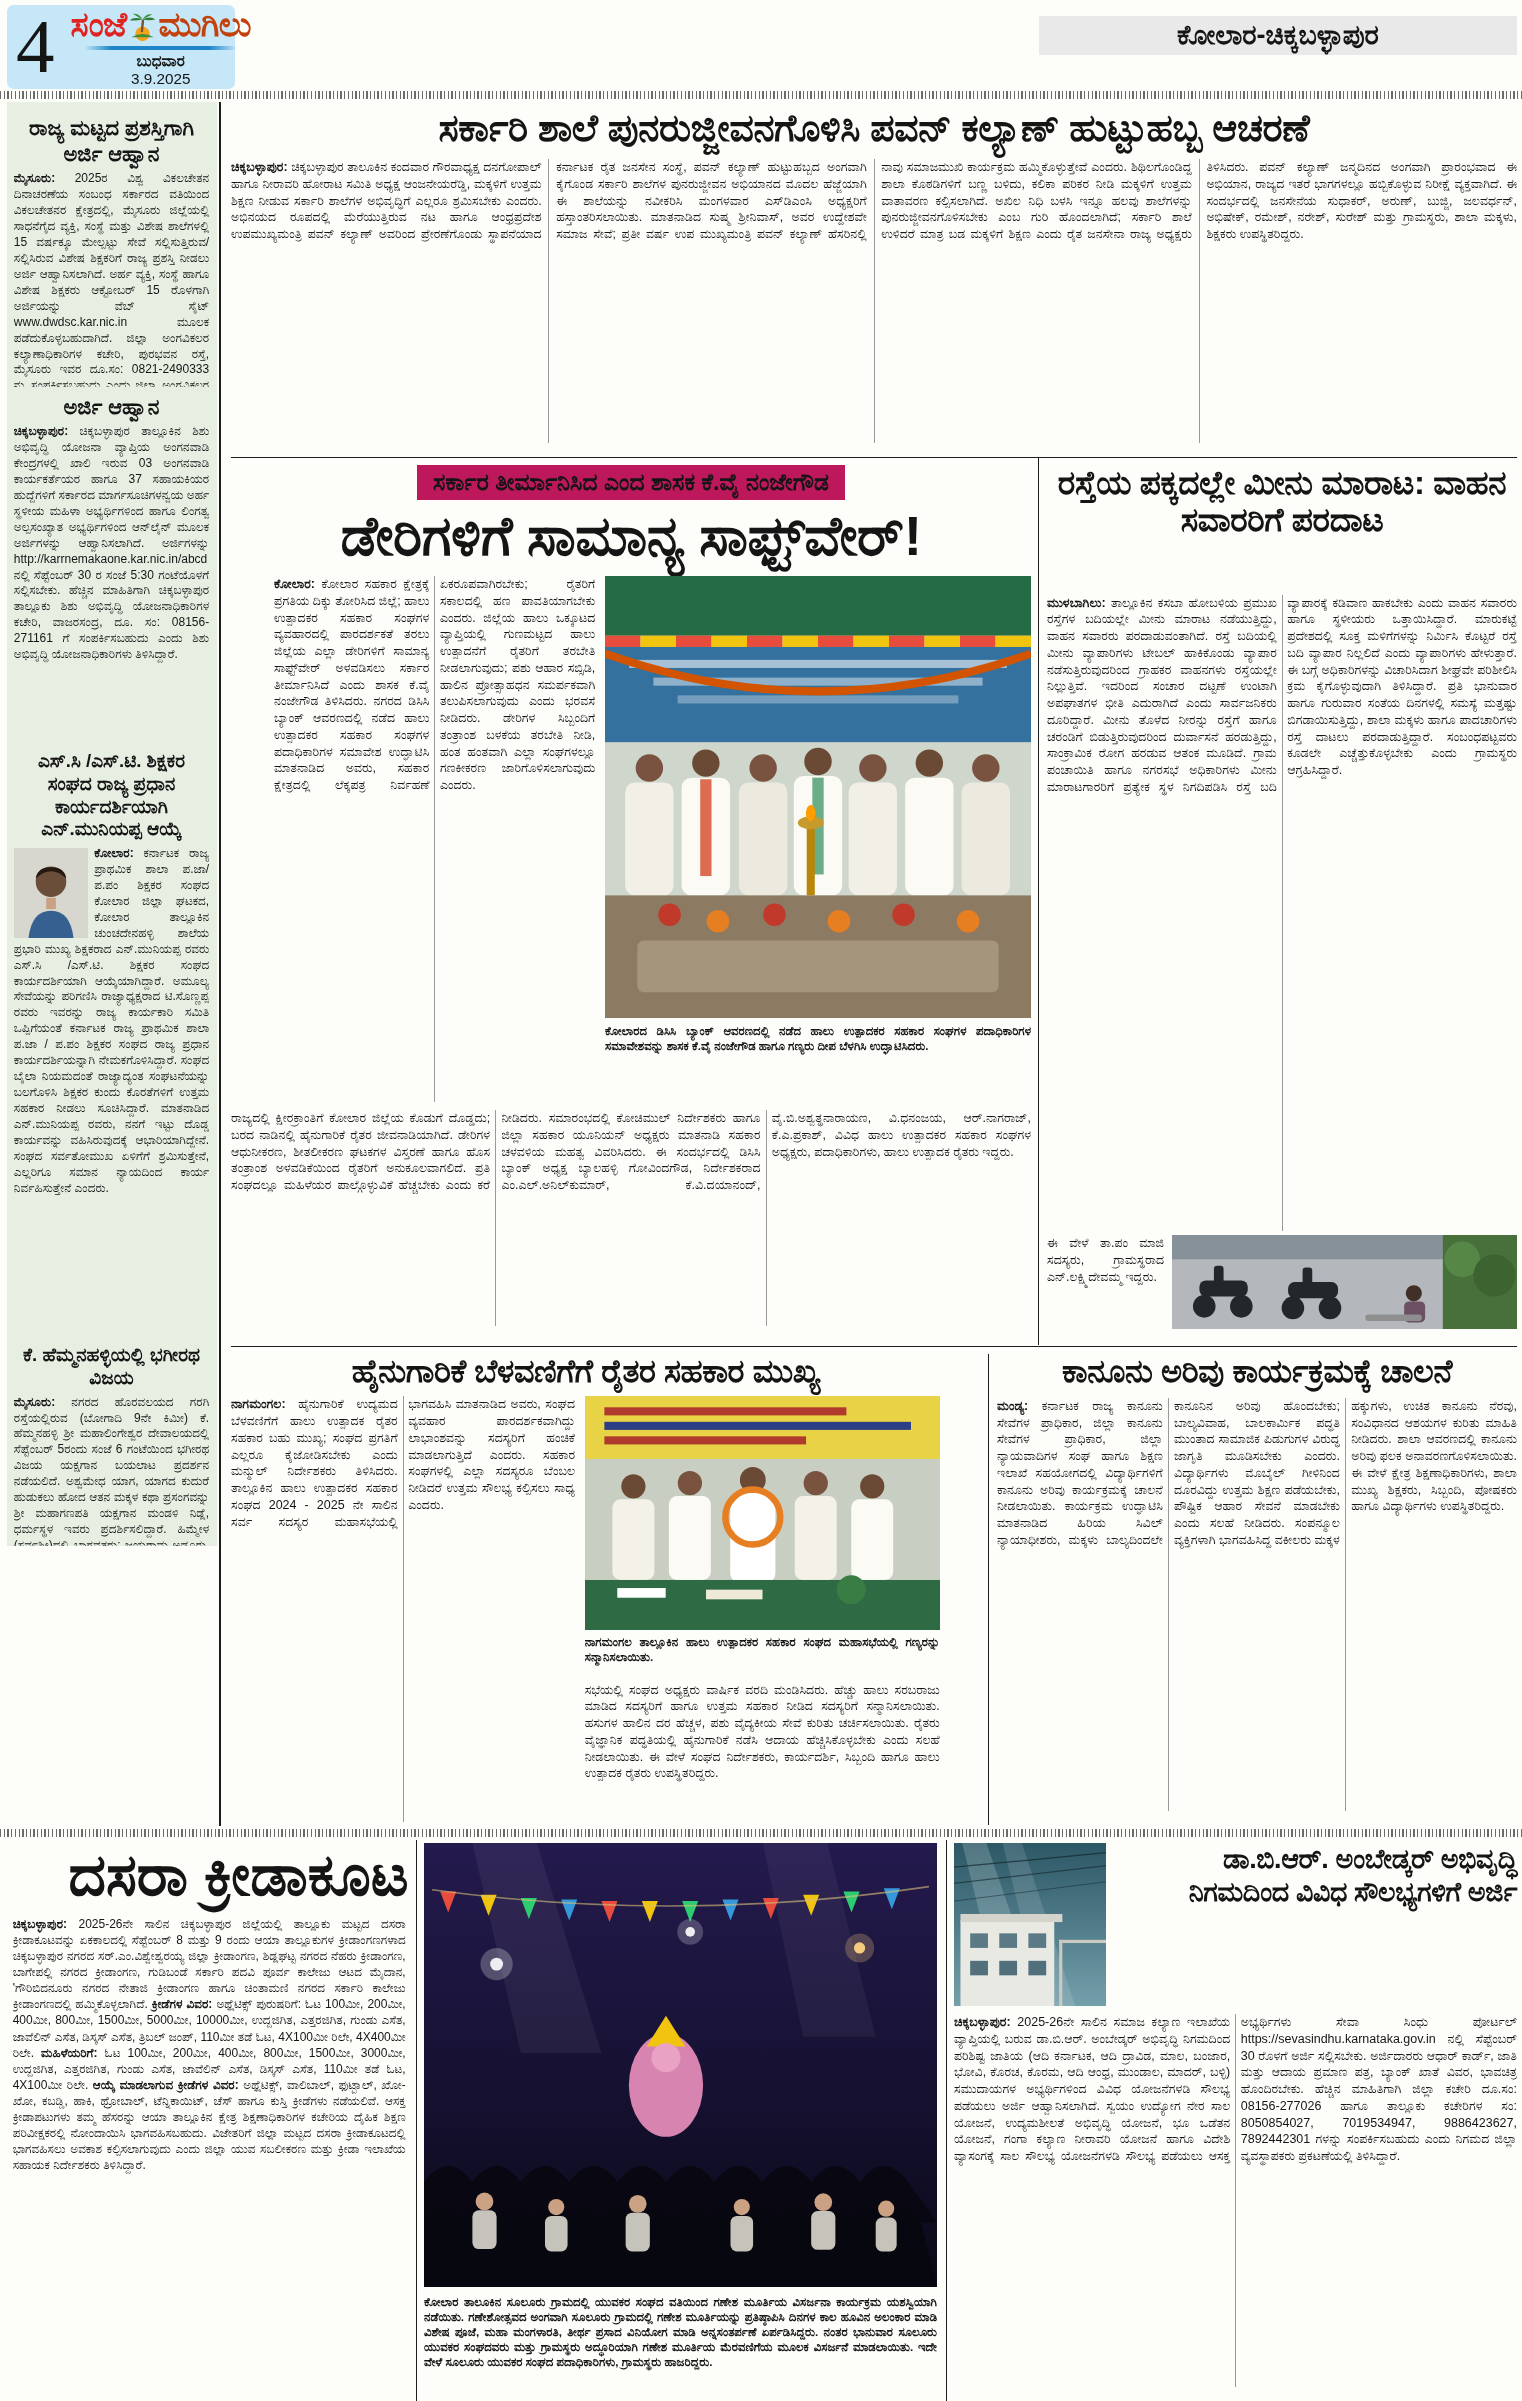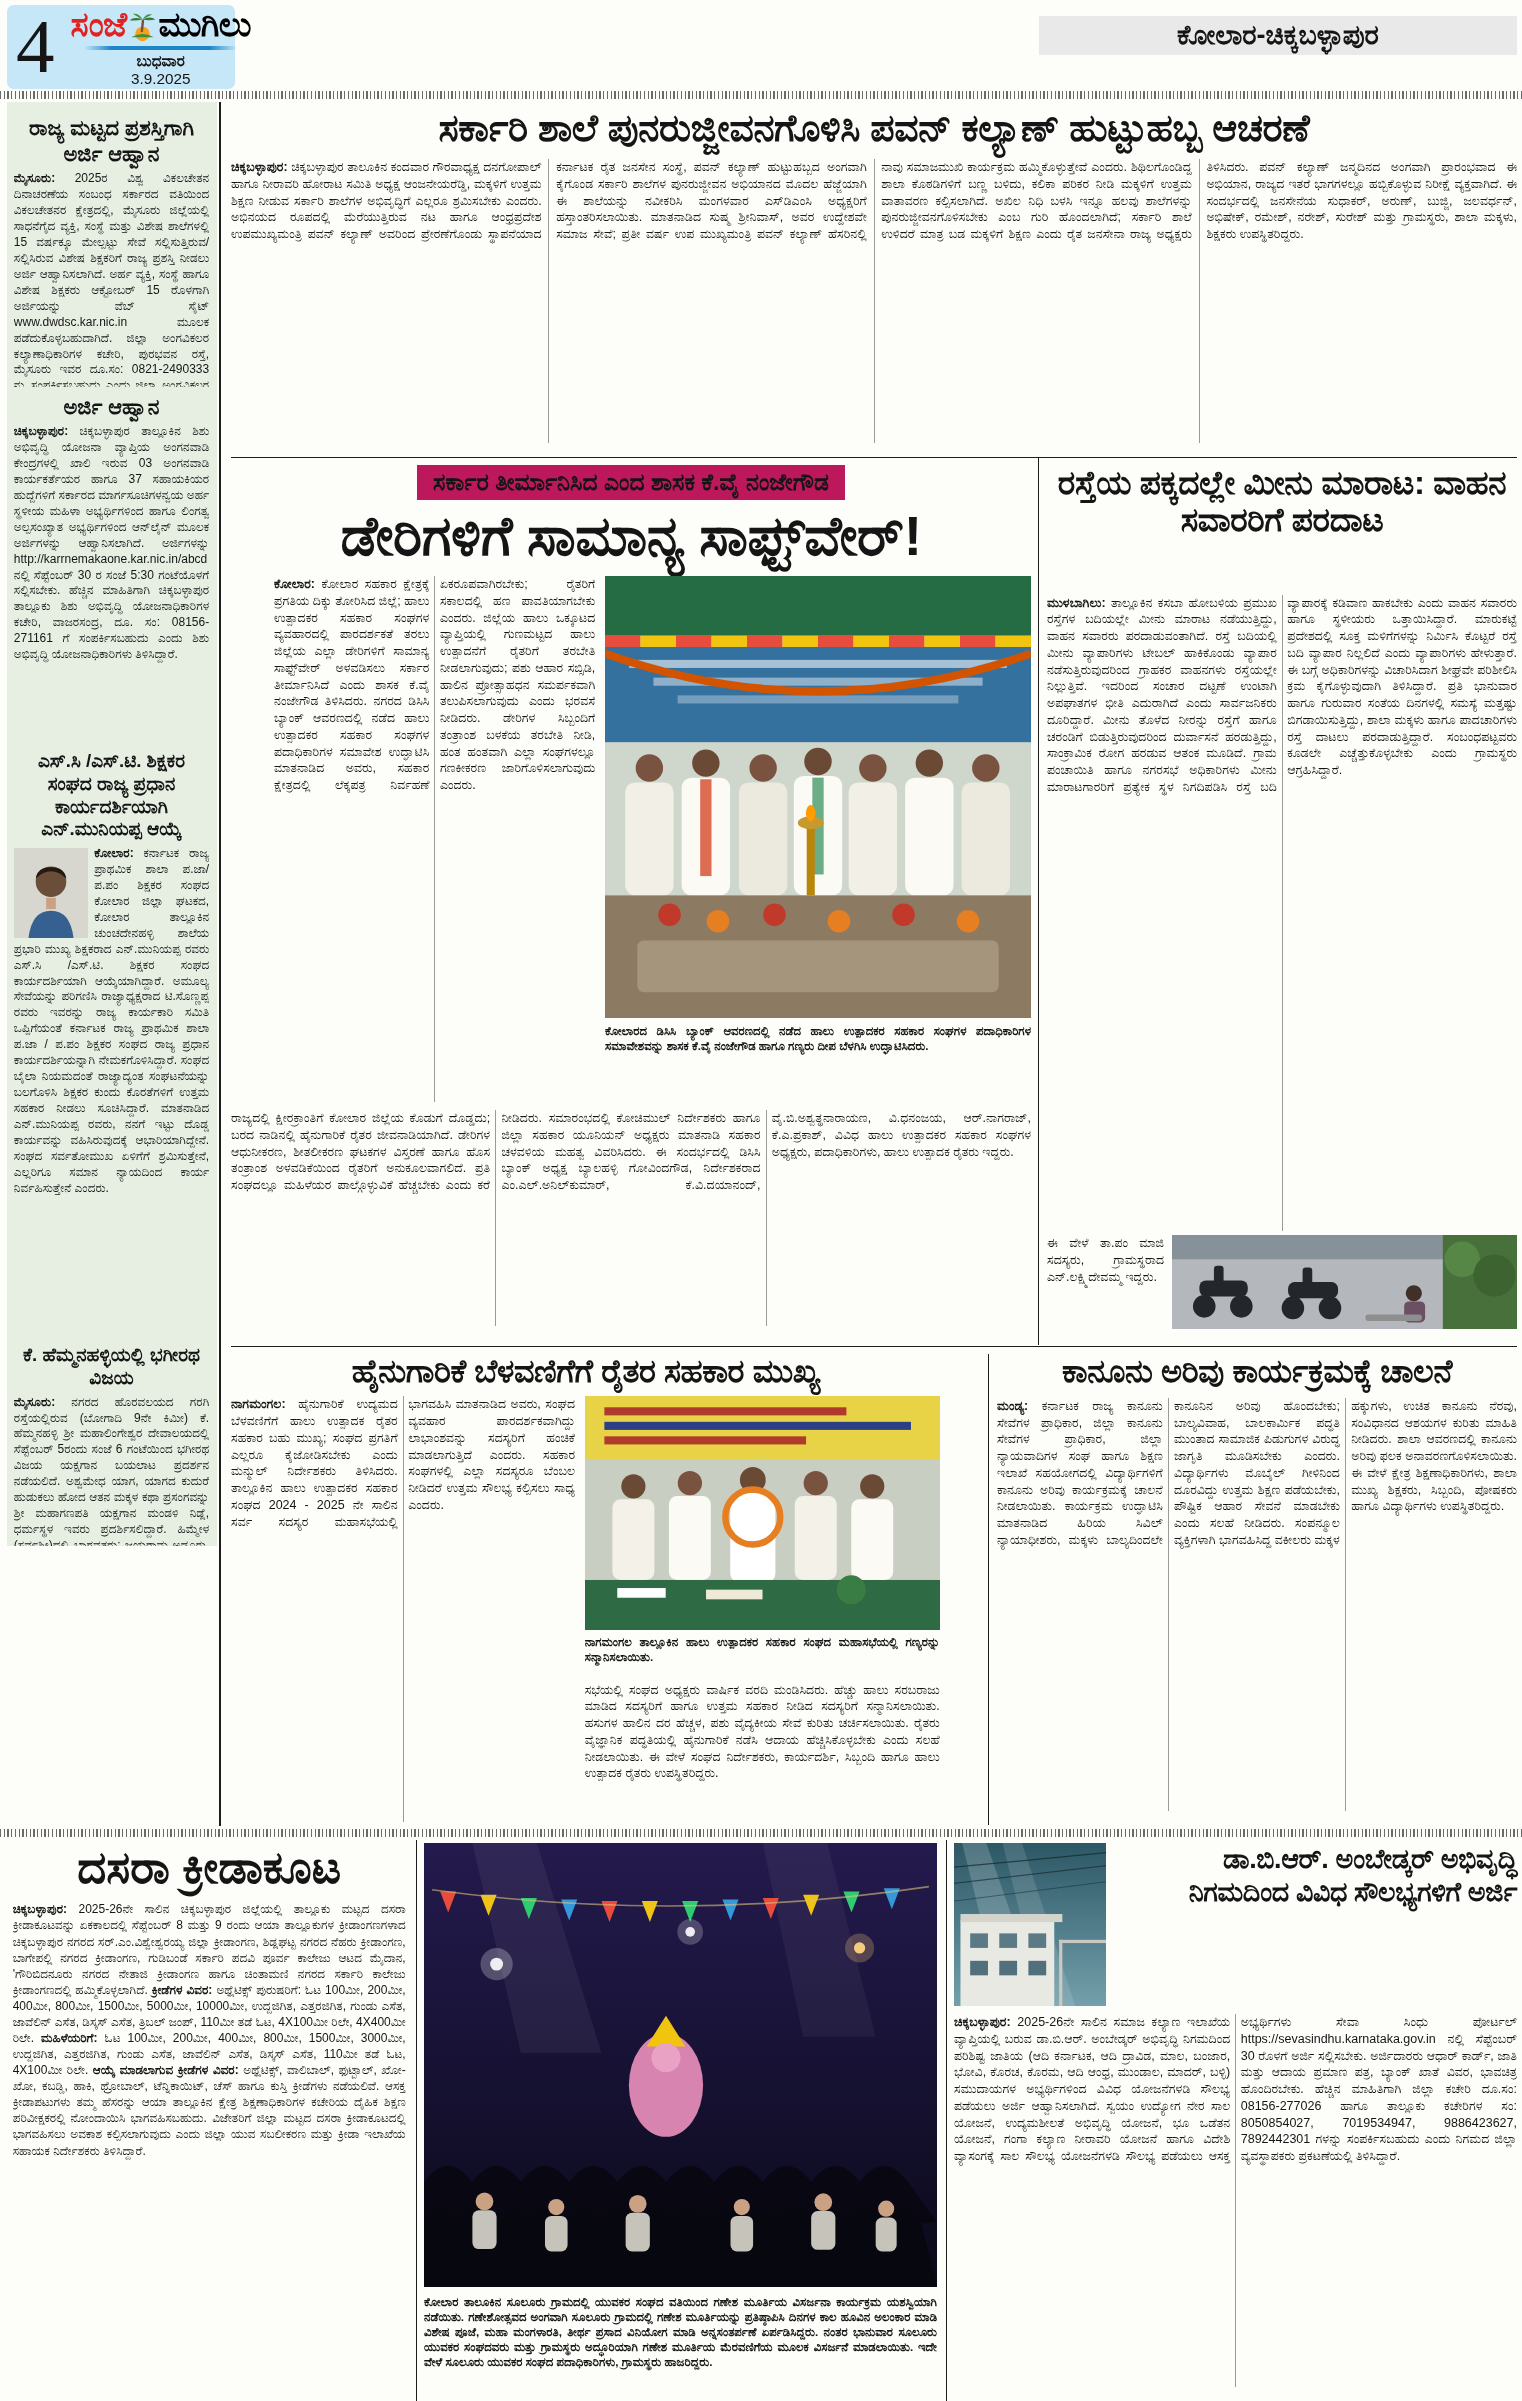--- a/index.html
+++ b/index.html
@@ -9,21 +9,21 @@
   .hatch{background:repeating-linear-gradient(90deg,#6a6a6a 0,#6a6a6a 1.3px,transparent 1.3px,transparent 3.7px);}
   .vline{background:#1d1d1d;width:1.6px;}
   .hline{background:#1d1d1d;height:1.6px;}
   
   .masthead{background:#c6e7f8;border-radius:6.5px;display:flex;align-items:center;padding:1.6px 4.8px;}
   .pagenum{font-family:"Liberation Serif","DejaVu Serif",serif;font-size:77px;line-height:79px;font-weight:500;margin:0 8px 0 4.8px;}
   .mast-sep{width:2.4px;height:68px;background:#3ea0d8;margin-right:8px;border-radius:1.6px;}
   .mast-mid{flex:1;text-align:center;}
   .paper-name{font-size:34px;font-weight:bold;letter-spacing:-0.8px;display:flex;align-items:center;justify-content:center;gap:1.6px;}
   .pn-red{color:#e02320;}
-  .pn-black{color:#000000;}
+  .pn-black{color:#c2410c;}
   .mast-bar{height:4px;width:153px;margin:0.8px auto 2.4px;border-radius:2.4px;
             background:linear-gradient(90deg,rgba(29,134,200,0) 0%,#1d86c8 18%,#1d86c8 82%,rgba(29,134,200,0) 100%);}
   .mast-day{font-size:15.3px;font-weight:bold;}
   .mast-date{font-size:15.3px;}
   .edition{background:#e9e9e9;font-size:27px;font-weight:bold;text-align:center;line-height:39px;padding:0 16px;}
   
   .leftcol{background:#e7efe3;padding:6.5px 7.3px;overflow:hidden;}
   .lc-head{font-size:18.6px;font-weight:bold;text-align:center;line-height:1.22;margin:6.5px 0 4.8px;}
   .lc-body{font-size:12px;line-height:1.33;text-align:justify;overflow:hidden;}
   .dl{font-weight:bold;}
@@ -249,21 +249,21 @@
   <div class="abs vline" style="left:988px;top:1354px;height:471px;width:0.8px;"></div>
 
   <div class="abs" style="left:997px;top:1354px;width:520px;">
     <div class="headline" style="font-size:32px;">ಕಾನೂನು ಅರಿವು ಕಾರ್ಯಕ್ರಮಕ್ಕೆ ಚಾಲನೆ</div>
     <p class="jbody cols3" style="height:413px;margin:8px 0 0;"><b class="dl">ಮಂಡ್ಯ:</b> <span>ಕರ್ನಾಟಕ ರಾಜ್ಯ ಕಾನೂನು ಸೇವೆಗಳ ಪ್ರಾಧಿಕಾರ, ಜಿಲ್ಲಾ ಕಾನೂನು ಸೇವೆಗಳ ಪ್ರಾಧಿಕಾರ, ಜಿಲ್ಲಾ ನ್ಯಾಯವಾದಿಗಳ ಸಂಘ ಹಾಗೂ ಶಿಕ್ಷಣ ಇಲಾಖೆ ಸಹಯೋಗದಲ್ಲಿ ವಿದ್ಯಾರ್ಥಿಗಳಿಗೆ ಕಾನೂನು ಅರಿವು ಕಾರ್ಯಕ್ರಮಕ್ಕೆ ಚಾಲನೆ ನೀಡಲಾಯಿತು. ಕಾರ್ಯಕ್ರಮ ಉದ್ಘಾಟಿಸಿ ಮಾತನಾಡಿದ ಹಿರಿಯ ಸಿವಿಲ್ ನ್ಯಾಯಾಧೀಶರು, ಮಕ್ಕಳು ಬಾಲ್ಯದಿಂದಲೇ ಕಾನೂನಿನ ಅರಿವು ಹೊಂದಬೇಕು; ಬಾಲ್ಯವಿವಾಹ, ಬಾಲಕಾರ್ಮಿಕ ಪದ್ಧತಿ ಮುಂತಾದ ಸಾಮಾಜಿಕ ಪಿಡುಗುಗಳ ವಿರುದ್ಧ ಜಾಗೃತಿ ಮೂಡಿಸಬೇಕು ಎಂದರು. ವಿದ್ಯಾರ್ಥಿಗಳು ಮೊಬೈಲ್ ಗೀಳಿನಿಂದ ದೂರವಿದ್ದು ಉತ್ತಮ ಶಿಕ್ಷಣ ಪಡೆಯಬೇಕು, ಪೌಷ್ಟಿಕ ಆಹಾರ ಸೇವನೆ ಮಾಡಬೇಕು ಎಂದು ಸಲಹೆ ನೀಡಿದರು. ಸಂಪನ್ಮೂಲ ವ್ಯಕ್ತಿಗಳಾಗಿ ಭಾಗವಹಿಸಿದ್ದ ವಕೀಲರು ಮಕ್ಕಳ ಹಕ್ಕುಗಳು, ಉಚಿತ ಕಾನೂನು ನೆರವು, ಸಂವಿಧಾನದ ಆಶಯಗಳ ಕುರಿತು ಮಾಹಿತಿ ನೀಡಿದರು. ಶಾಲಾ ಆವರಣದಲ್ಲಿ ಕಾನೂನು ಅರಿವು ಫಲಕ ಅನಾವರಣಗೊಳಿಸಲಾಯಿತು. ಈ ವೇಳೆ ಕ್ಷೇತ್ರ ಶಿಕ್ಷಣಾಧಿಕಾರಿಗಳು, ಶಾಲಾ ಮುಖ್ಯ ಶಿಕ್ಷಕರು, ಸಿಬ್ಬಂದಿ, ಪೋಷಕರು ಹಾಗೂ ವಿದ್ಯಾರ್ಥಿಗಳು ಉಪಸ್ಥಿತರಿದ್ದರು.</span></p>
   </div>
 
   <div class="abs hatch" style="left:0;top:1829px;width:1523px;height:8px;"></div>
 
   <div class="abs" style="left:9.7px;top:1843px;width:399px;">
-    <div class="headline" style="font-size:45px;text-align:center;letter-spacing:0;">ದಸರಾ ಕ್ರೀಡಾಕೂಟ</div>
+    <div class="headline" style="font-size:58px;text-align:right;letter-spacing:0;">ದಸರಾ ಕ್ರೀಡಾಕೂಟ</div>
     <p class="jbody" style="height:484px;margin:8px 3px 0;font-size:12px;">
       <b class="dl">ಚಿಕ್ಕಬಳ್ಳಾಪುರ:</b>
       <span>2025-26ನೇ ಸಾಲಿನ ಚಿಕ್ಕಬಳ್ಳಾಪುರ ಜಿಲ್ಲೆಯಲ್ಲಿ ತಾಲ್ಲೂಕು ಮಟ್ಟದ ದಸರಾ ಕ್ರೀಡಾಕೂಟವನ್ನು ಏಕಕಾಲದಲ್ಲಿ ಸೆಪ್ಟೆಂಬರ್ 8 ಮತ್ತು 9 ರಂದು ಆಯಾ ತಾಲ್ಲೂಕುಗಳ ಕ್ರೀಡಾಂಗಣಗಳಾದ ಚಿಕ್ಕಬಳ್ಳಾಪುರ ನಗರದ ಸರ್.ಎಂ.ವಿಶ್ವೇಶ್ವರಯ್ಯ ಜಿಲ್ಲಾ ಕ್ರೀಡಾಂಗಣ, ಶಿಡ್ಲಘಟ್ಟ ನಗರದ ನೆಹರು ಕ್ರೀಡಾಂಗಣ, ಬಾಗೇಪಲ್ಲಿ ನಗರದ ಕ್ರೀಡಾಂಗಣ, ಗುಡಿಬಂಡೆ ಸರ್ಕಾರಿ ಪದವಿ ಪೂರ್ವ ಕಾಲೇಜು ಆಟದ ಮೈದಾನ, 'ಗೌರಿಬಿದನೂರು ನಗರದ ನೇತಾಜಿ ಕ್ರೀಡಾಂಗಣ ಹಾಗೂ ಚಿಂತಾಮಣಿ ನಗರದ ಸರ್ಕಾರಿ ಕಾಲೇಜು ಕ್ರೀಡಾಂಗಣದಲ್ಲಿ ಹಮ್ಮಿಕೊಳ್ಳಲಾಗಿದೆ. </span>
       <b>ಕ್ರೀಡೆಗಳ ವಿವರ: </b>
       <span>ಅಥ್ಲೆಟಿಕ್ಸ್ ಪುರುಷರಿಗೆ: ಓಟ 100ಮೀ, 200ಮೀ, 400ಮೀ, 800ಮೀ, 1500ಮೀ, 5000ಮೀ, 10000ಮೀ, ಉದ್ದಜಿಗಿತ, ಎತ್ತರಜಿಗಿತ, ಗುಂಡು ಎಸೆತ, ಜಾವೆಲಿನ್ ಎಸೆತ, ಡಿಸ್ಕಸ್ ಎಸೆತ, ತ್ರಿಬಲ್ ಜಂಪ್, 110ಮೀ ತಡೆ ಓಟ, 4X100ಮೀ ರಿಲೇ, 4X400ಮೀ ರಿಲೇ. </span>
       <b>ಮಹಿಳೆಯರಿಗೆ: </b>
       <span>ಓಟ 100ಮೀ, 200ಮೀ, 400ಮೀ, 800ಮೀ, 1500ಮೀ, 3000ಮೀ, ಉದ್ದಜಿಗಿತ, ಎತ್ತರಜಿಗಿತ, ಗುಂಡು ಎಸೆತ, ಜಾವೆಲಿನ್ ಎಸೆತ, ಡಿಸ್ಕಸ್ ಎಸೆತ, 110ಮೀ ತಡೆ ಓಟ, 4X100ಮೀ ರಿಲೇ. </span>
       <b>ಆಯ್ಕೆ ಮಾಡಲಾಗುವ ಕ್ರೀಡೆಗಳ ವಿವರ: </b>
       <span>ಅಥ್ಲೆಟಿಕ್ಸ್, ವಾಲಿಬಾಲ್, ಫುಟ್ಬಾಲ್, ಖೋ-ಖೋ, ಕಬಡ್ಡಿ, ಹಾಕಿ, ಥ್ರೋಬಾಲ್, ಟೆನ್ನಿಕಾಯಿಟ್, ಚೆಸ್ ಹಾಗೂ ಕುಸ್ತಿ ಕ್ರೀಡೆಗಳು ನಡೆಯಲಿವೆ. </span>
       <span>ಆಸಕ್ತ ಕ್ರೀಡಾಪಟುಗಳು ತಮ್ಮ ಹೆಸರನ್ನು ಆಯಾ ತಾಲ್ಲೂಕಿನ ಕ್ಷೇತ್ರ ಶಿಕ್ಷಣಾಧಿಕಾರಿಗಳ ಕಚೇರಿಯ ದೈಹಿಕ ಶಿಕ್ಷಣ ಪರಿವೀಕ್ಷಕರಲ್ಲಿ ನೋಂದಾಯಿಸಿ ಭಾಗವಹಿಸಬಹುದು. ವಿಜೇತರಿಗೆ ಜಿಲ್ಲಾ ಮಟ್ಟದ ದಸರಾ ಕ್ರೀಡಾಕೂಟದಲ್ಲಿ ಭಾಗವಹಿಸಲು ಅವಕಾಶ ಕಲ್ಪಿಸಲಾಗುವುದು ಎಂದು ಜಿಲ್ಲಾ ಯುವ ಸಬಲೀಕರಣ ಮತ್ತು ಕ್ರೀಡಾ ಇಲಾಖೆಯ ಸಹಾಯಕ ನಿರ್ದೇಶಕರು ತಿಳಿಸಿದ್ದಾರೆ.</span>

